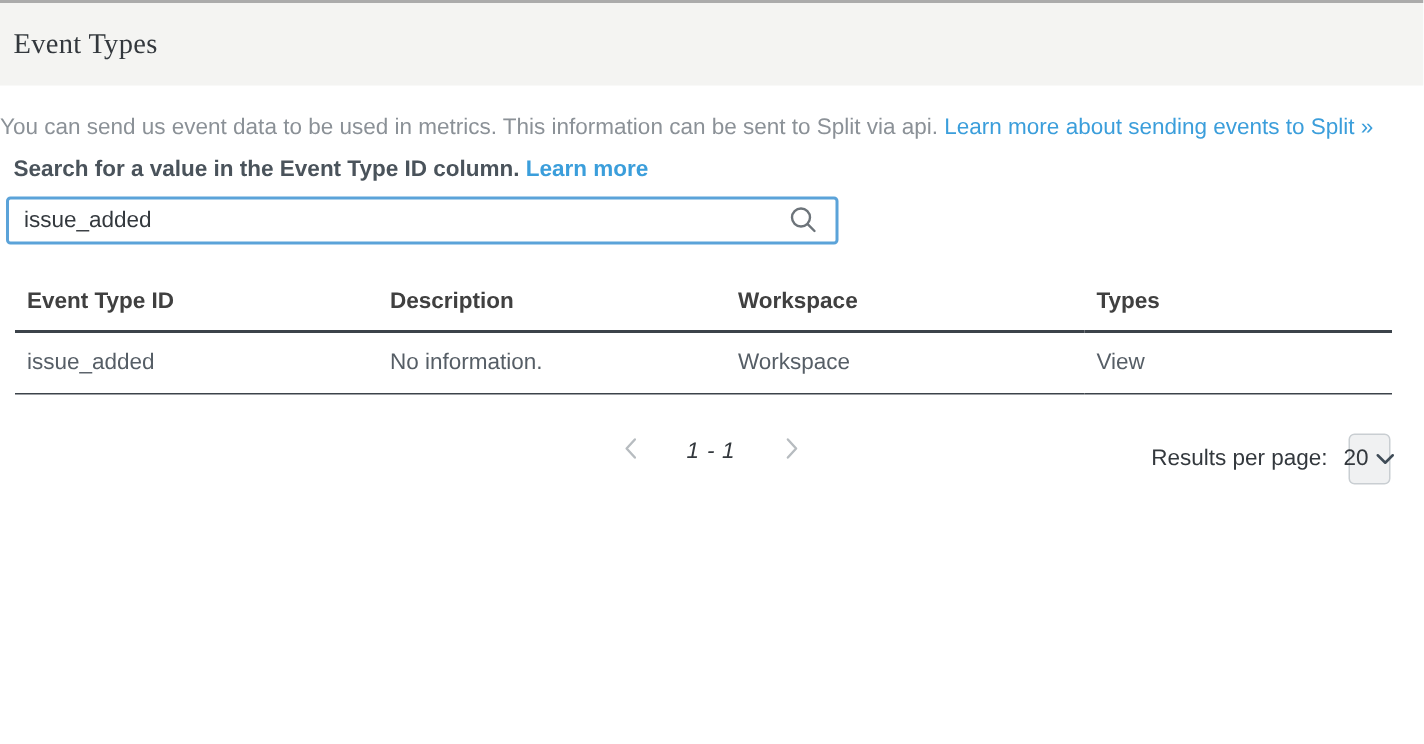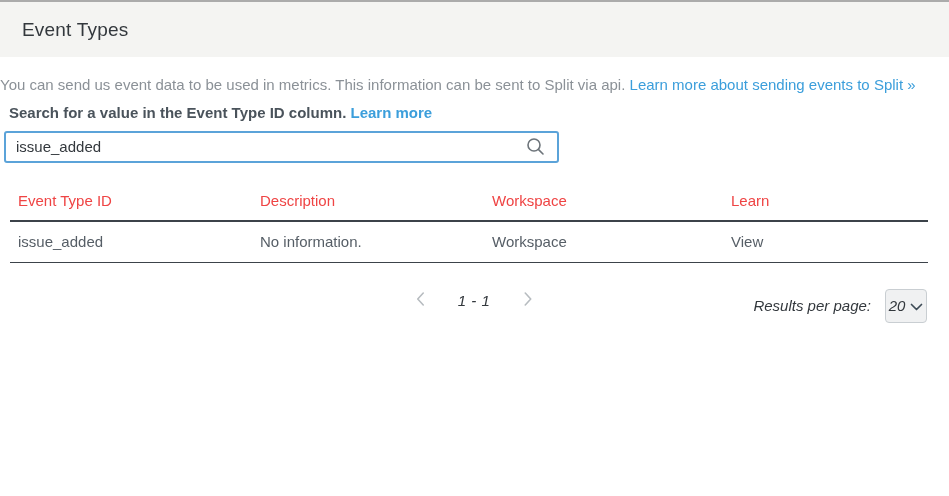--- a/index.html
+++ b/index.html
@@ -9,21 +9,22 @@
     background: #ffffff;
     color: #33383d;
     position: relative;
   }
   .top-border { height: 2px; background: #ababab; }
   .page-header {
     background: #f4f4f2;
     height: 55px;
     display: flex;
     align-items: center;
-    padding-left: 22px;
+    padding-left: 9px;
+    font-family: Liberation Serif, serif;
   }
   .page-title { font-size: 19px; color: #33383d; font-weight: 400; letter-spacing: .2px; }
 
   .intro { margin: 19px 8px 0 0; font-size: 15px; color: #8b9197; line-height: 1.25; }
   .hint  { margin: 9px 8px 0 9px;  font-size: 15px; color: #4a535b; font-weight: bold; }
   a.link { color: #3b9edb; text-decoration: none; cursor: pointer; }
 
   .search-wrap {
     margin: 10px 0 0 4px;
     width: 555px;
@@ -50,22 +51,22 @@
 
   table.events {
     margin: 17px 21px 0 10px;
     width: 918px;
     border-collapse: collapse;
     table-layout: fixed;
   }
   table.events th {
     text-align: left;
     font-size: 15px;
-    font-weight: normal;
-    color: #ef4444;
+    font-weight: bold;
+    color: #404040;
     padding: 12px 8px 11px 8px;
     border-bottom: 2px solid #3c434a;
   }
   table.events td {
     font-size: 15px;
     color: #565e66;
     padding: 11px 8px 12px 8px;
     border-bottom: 1px solid #3c434a;
   }
   col.c1 { width: 242px; } col.c2 { width: 232px; } col.c3 { width: 239px; } col.c4 { width: auto; }
@@ -88,25 +89,24 @@
   }
   .pager-btn { background: none; border: none; cursor: pointer; display: flex; align-items: center; padding: 2px; }
   .page-range { font-size: 15px; color: #33383d; letter-spacing: .5px; }
   .pager-right {
     position: absolute;
     right: 22px;
     top: 0;
     display: flex;
     align-items: center;
     gap: 14px;
-    font-style: italic;
   }
   .rpp-label { font-size: 15px; color: #33383d; }
   .rpp-select {
-    width: 42px;
+    width: 28px;
     height: 34px;
     background: #f0f1f2;
     border: 1px solid #c9ced2;
     border-radius: 4px;
     display: flex;
     align-items: center;
     justify-content: center;
     gap: 5px;
     cursor: pointer;
     font-size: 15px;
@@ -141,21 +141,21 @@
       <col class="c1">
       <col class="c2">
       <col class="c3">
       <col class="c4">
     </colgroup>
   <thead>
     <tr>
       <th>Event Type ID</th>
       <th>Description</th>
       <th>Workspace</th>
-      <th>Learn</th>
+      <th>Types</th>
     </tr>
   </thead>
   <tbody>
     <tr>
       <td>issue_added</td>
       <td>No information.</td>
       <td>Workspace</td>
       <td class="action-cell">View</td>
     </tr>
   </tbody>

